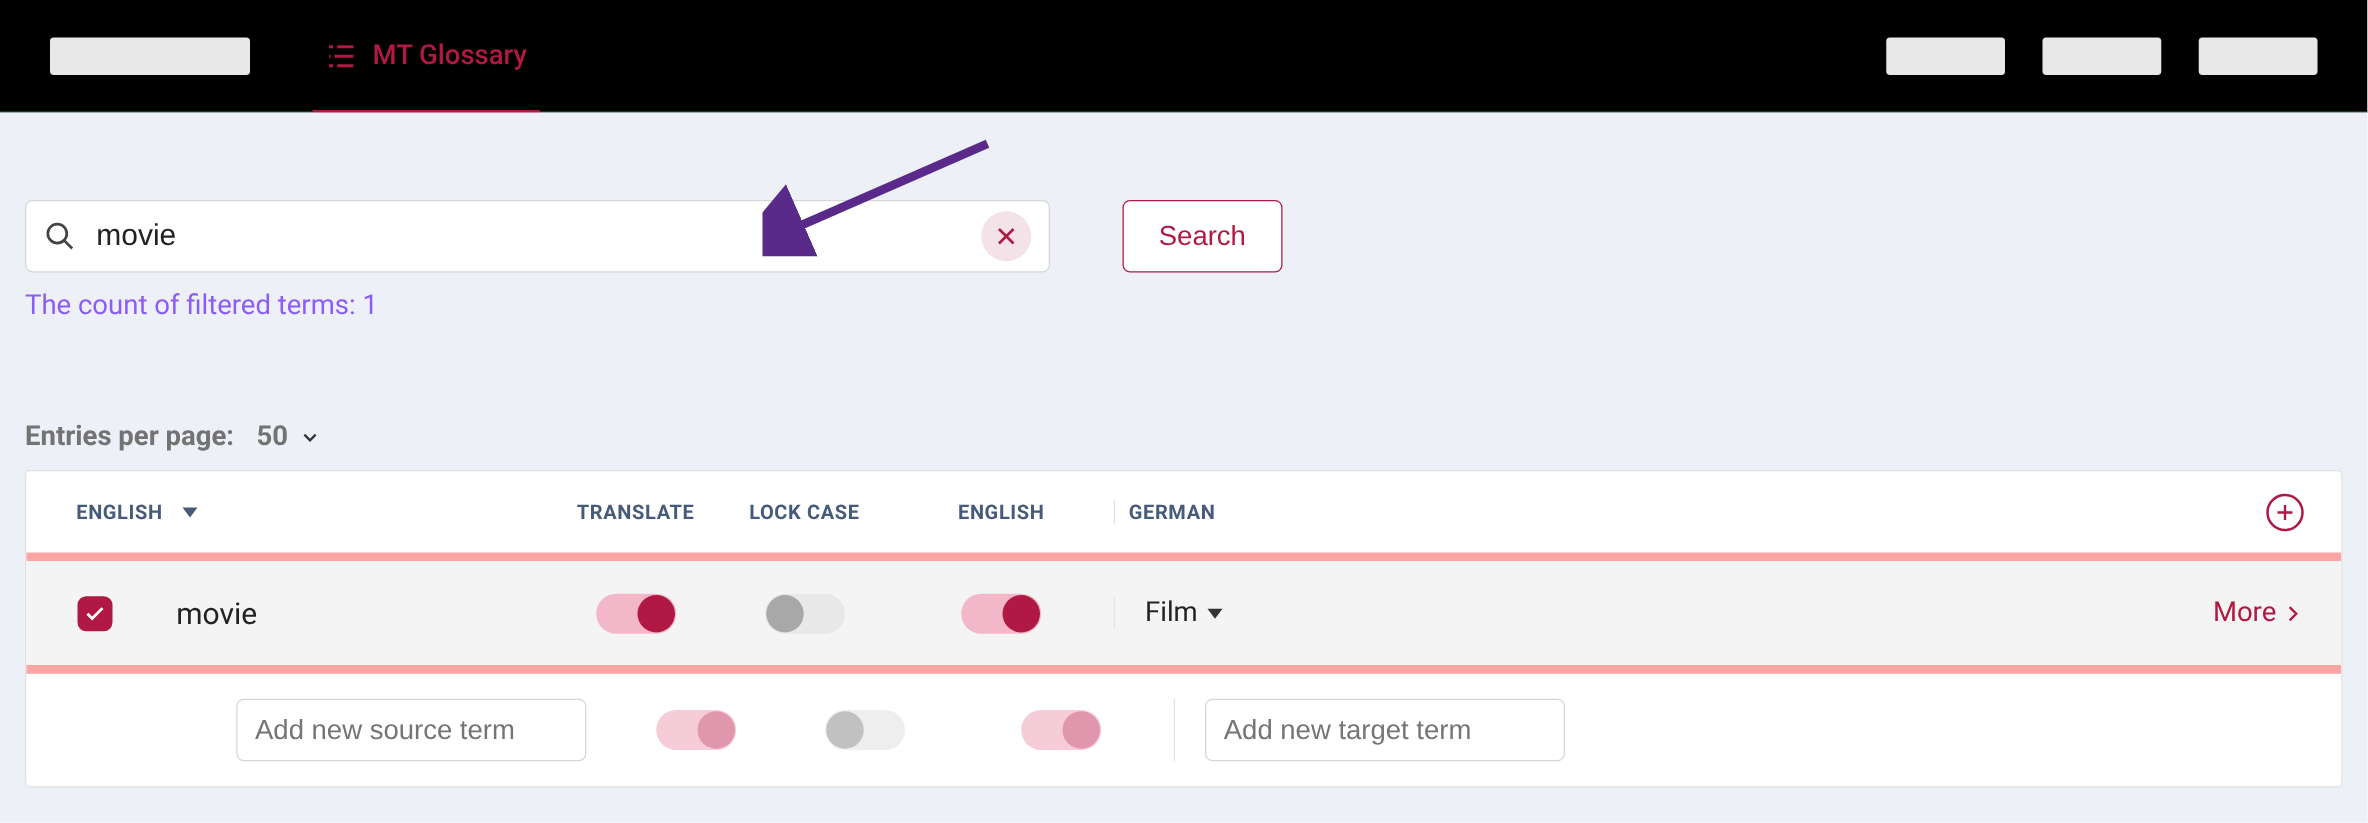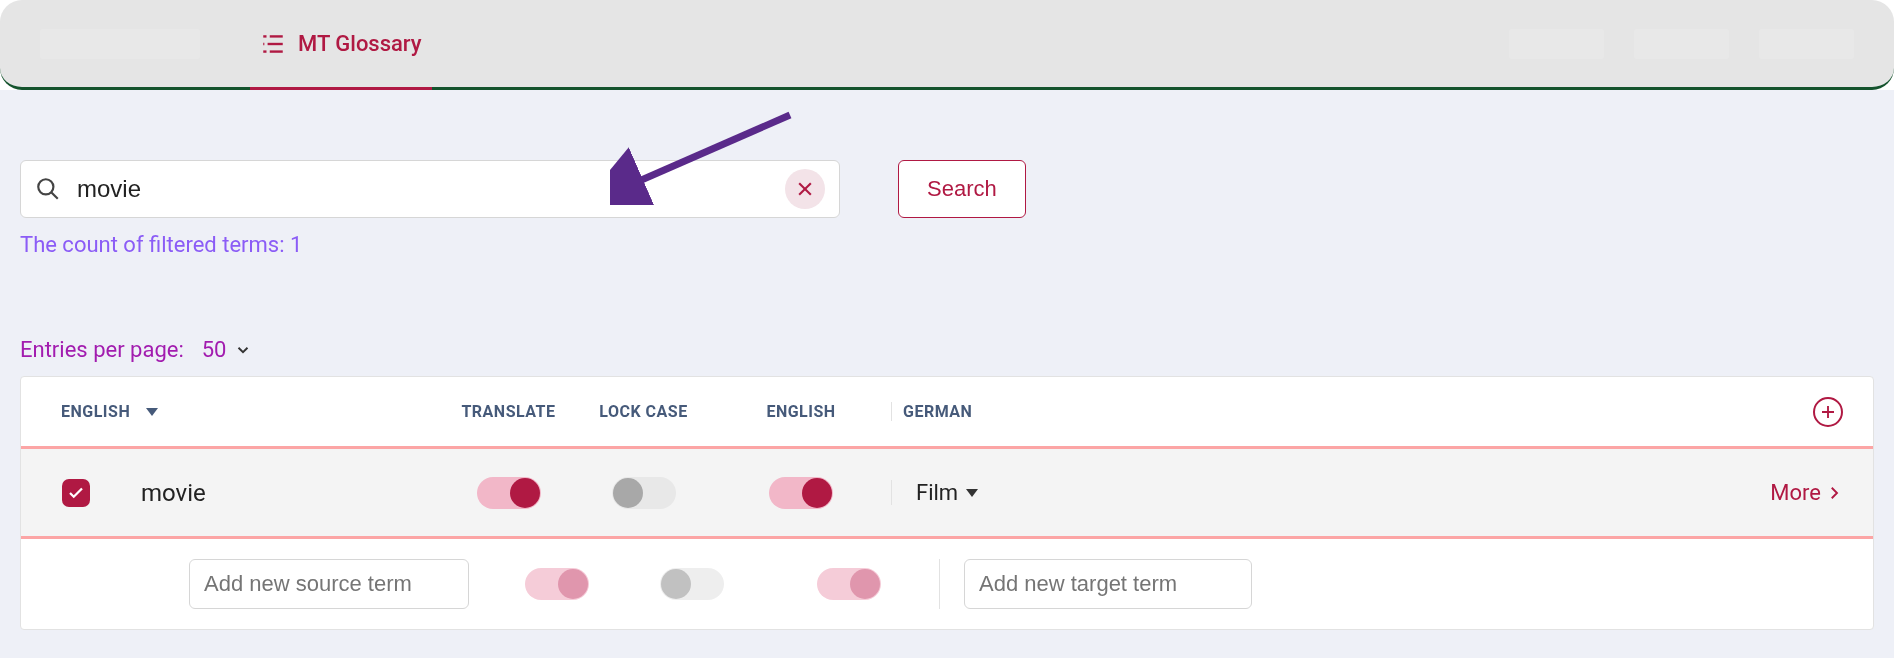--- a/index.html
+++ b/index.html
@@ -7,26 +7,25 @@
     font-family: -apple-system, BlinkMacSystemFont, "Segoe UI", Roboto, Helvetica, Arial, sans-serif;
     background: #fff;
     width: 1894px;
     height: 658px;
     position: relative;
     overflow: hidden;
   }
   
   .topbar {
     height: 90px;
-    border-bottom: 3px solid #14532d;
+    border-bottom: 1px solid #14532d;
     display: flex;
     align-items: center;
     padding: 0 40px;
-    background: #e5e5e5;
-    border-radius: 22px;
+    background: #000000;
   }
   .tab-placeholder-left {
     width: 160px; height: 30px; background: #e8e8e8; border-radius: 3px;
     margin-right: 50px;
   }
   .active-tab {
     display: flex; align-items: center; gap: 12px;
     color: #b01943;
     font-weight: 500;
     font-size: 22px;
@@ -93,38 +92,39 @@
   .filter-count {
     margin-top: 14px;
     font-size: 22px;
     color: #8b5cf6;
   }
   
   .per-page-row {
     margin-top: 80px;
     display: flex; align-items: center; gap: 18px;
     font-size: 22px;
-    color: #a21caf;
+    color: #737373;
+    font-weight: bold;
   }
   .per-page-value {
     display: flex; align-items: center; gap: 8px; cursor: pointer;
   }
   .per-page-value svg { width: 18px; height: 18px; }
   
   .glossary-table {
     margin-top: 14px;
     border: 1px solid #e2e2e2;
     border-radius: 4px;
     background: #fff;
     overflow: hidden;
   }
   .row {
     display: flex;
     align-items: center;
-    border-bottom: 3px solid #fca5a5;
+    border-bottom: 7px solid #fca5a5;
   }
   .row:last-child { border-bottom: none; }
   .header-row { height: 72px; font-size: 16px; color: #465a7a; font-weight: 700; letter-spacing: 0.5px; }
   .data-row { height: 90px; }
   .input-row { height: 90px; padding-left: 48px; }
   .selected-row { background: #f4f4f4; }
   .col-check { width: 110px; display:flex; justify-content:center; }
   .col-source { width: 310px; padding-left: 10px; display:flex; align-items:center; }
   .col-source-header { width: 420px; padding-left: 40px; display:flex; align-items:center; gap:8px; }
   .col-translate { width: 135px; display:flex; justify-content:center; }

